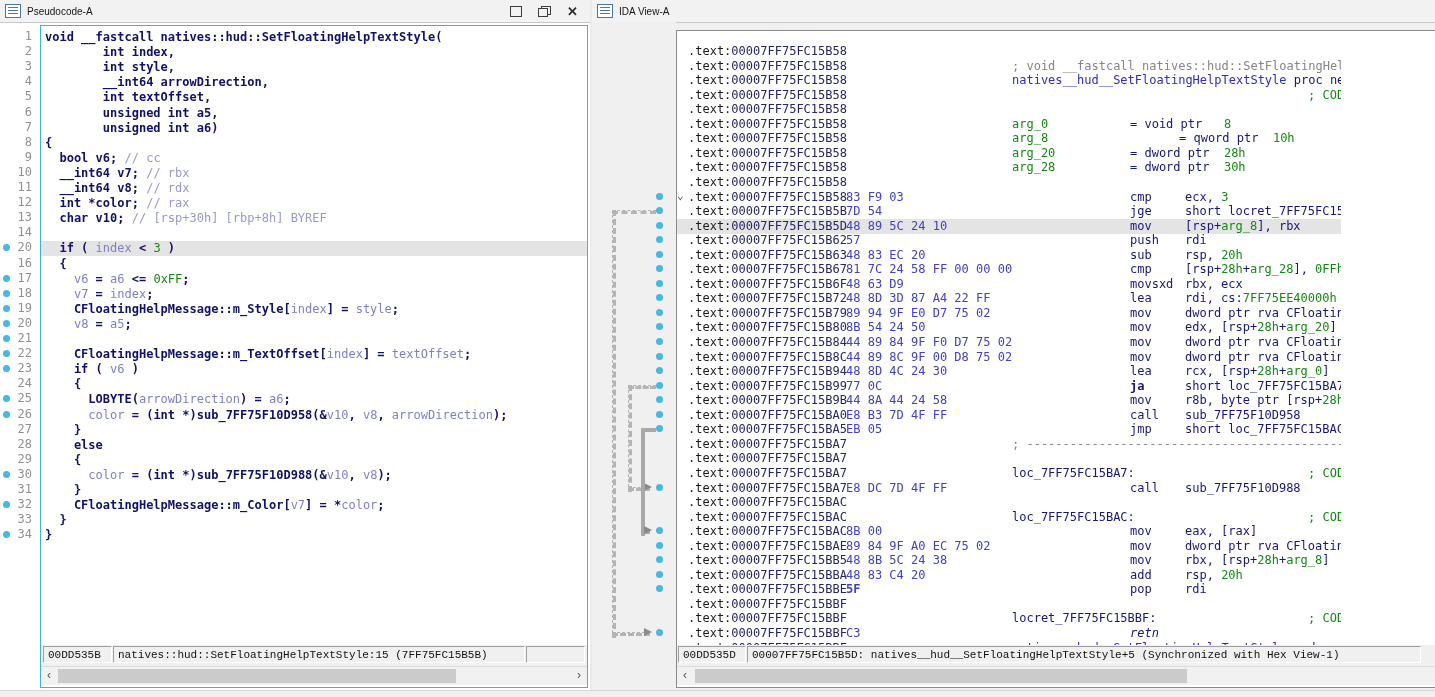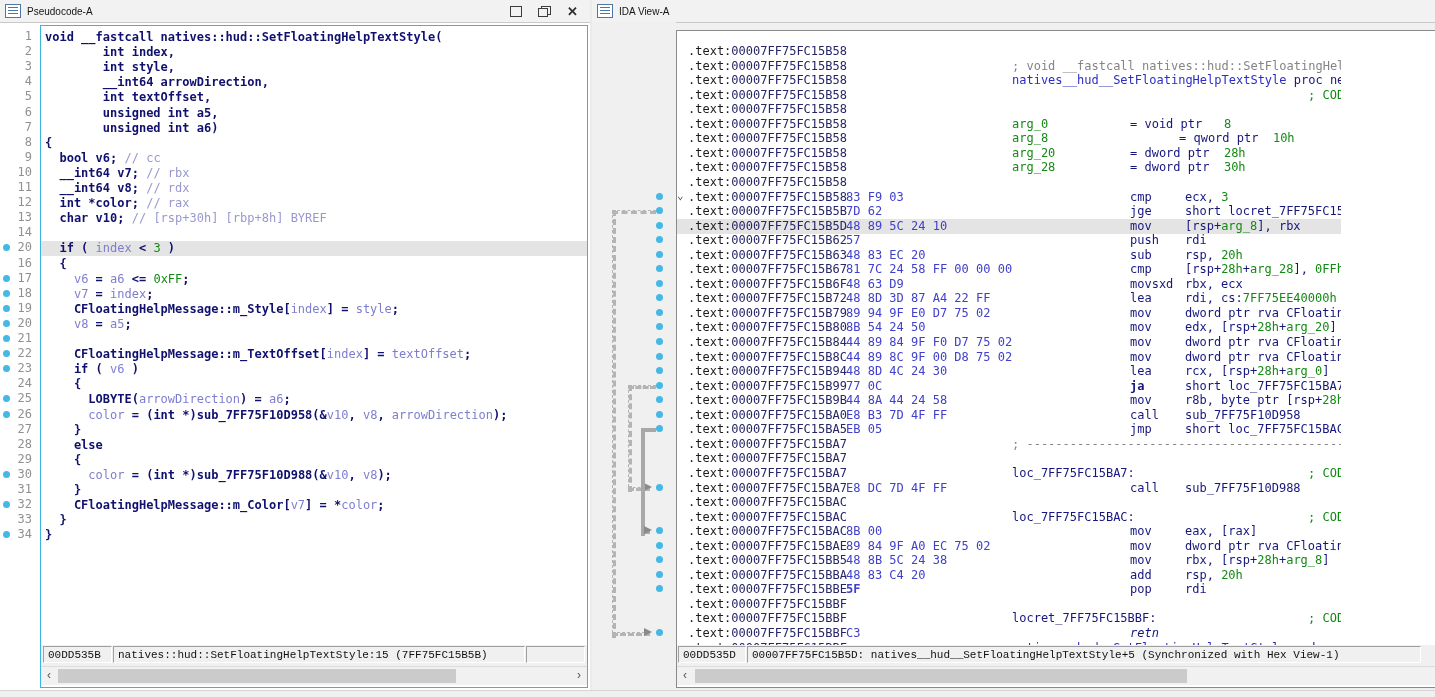--- a/index.html
+++ b/index.html
@@ -237,21 +237,21 @@
         <div class="drow" style="top: 27.55px;"><span class="pos " style="left: 11px;"><span class="ad-seg">.text:</span><span class="ad-hex">00007FF75FC15B58</span></span><span class="pos tk-gray" style="left: 335px;">; void __fastcall natives::hud::SetFloatingHelpTextStyle(int</span></div>
         <div class="drow" style="top: 42.1px;"><span class="pos " style="left: 11px;"><span class="ad-seg">.text:</span><span class="ad-hex">00007FF75FC15B58</span></span><span class="pos " style="left: 335px;"><span class="tk-blue">natives__hud__SetFloatingHelpTextStyle</span><span class="tk-t"> proc near</span></span></div>
         <div class="drow" style="top: 56.65px;"><span class="pos " style="left: 11px;"><span class="ad-seg">.text:</span><span class="ad-hex">00007FF75FC15B58</span></span><span class="pos tk-green" style="left: 631px;">; CODE XREF: sub_7FF</span></div>
         <div class="drow" style="top: 71.2px;"><span class="pos " style="left: 11px;"><span class="ad-seg">.text:</span><span class="ad-hex">00007FF75FC15B58</span></span></div>
         <div class="drow" style="top: 85.75px;"><span class="pos " style="left: 11px;"><span class="ad-seg">.text:</span><span class="ad-hex">00007FF75FC15B58</span></span><span class="pos " style="left: 335px;"><span class="tk-n">arg_0</span></span><span class="pos " style="left: 453px;"><span class="tk-t">= void ptr   </span><span class="tk-n">8</span></span></div>
         <div class="drow" style="top: 100.3px;"><span class="pos " style="left: 11px;"><span class="ad-seg">.text:</span><span class="ad-hex">00007FF75FC15B58</span></span><span class="pos " style="left: 335px;"><span class="tk-n">arg_8</span></span><span class="pos " style="left: 461px; margin-left: 41px;"><span class="tk-t">= qword ptr  </span><span class="tk-n">10h</span></span></div>
         <div class="drow" style="top: 114.85px;"><span class="pos " style="left: 11px;"><span class="ad-seg">.text:</span><span class="ad-hex">00007FF75FC15B58</span></span><span class="pos " style="left: 335px;"><span class="tk-n">arg_20</span></span><span class="pos " style="left: 453px;"><span class="tk-t">= dword ptr  </span><span class="tk-n">28h</span></span></div>
         <div class="drow" style="top: 129.4px;"><span class="pos " style="left: 11px;"><span class="ad-seg">.text:</span><span class="ad-hex">00007FF75FC15B58</span></span><span class="pos " style="left: 335px;"><span class="tk-n">arg_28</span></span><span class="pos " style="left: 453px;"><span class="tk-t">= dword ptr  </span><span class="tk-n">30h</span></span></div>
         <div class="drow" style="top: 143.95px;"><span class="pos " style="left: 11px;"><span class="ad-seg">.text:</span><span class="ad-hex">00007FF75FC15B58</span></span></div>
         <div class="drow" style="top: 158.5px;"><span class="chev">⌄</span><span class="pos " style="left: 11px;"><span class="ad-seg">.text:</span><span class="ad-hex">00007FF75FC15B58</span></span><span class="pos tk-b" style="left: 169px;">83 F9 03</span><span class="pos tk-t" style="left: 453px;">cmp</span><span class="pos " style="left: 508px;"><span class="tk-t">ecx, </span><span class="tk-n">3</span></span></div>
-        <div class="drow" style="top: 173.05px;"><span class="pos " style="left: 11px;"><span class="ad-seg">.text:</span><span class="ad-hex">00007FF75FC15B5B</span></span><span class="pos tk-b" style="left: 169px;">7D 62</span><span class="pos tk-t" style="left: 453px;">jge</span><span class="pos " style="left: 508px;"><span class="tk-t">short locret_7FF75FC15BBF</span></span></div>
+        <div class="drow" style="top: 173.05px;"><span class="pos " style="left: 11px;"><span class="ad-seg">.text:</span><span class="ad-hex">00007FF75FC15B5B</span></span><span class="pos tk-b" style="left: 169px;">7D 54</span><span class="pos tk-t" style="left: 453px;">jge</span><span class="pos " style="left: 508px;"><span class="tk-t">short locret_7FF75FC15BBF</span></span></div>
         <div class="drow hl" style="top: 187.6px;"><span class="pos " style="left: 11px;"><span class="ad-seg">.text:</span><span class="ad-hex">00007FF75FC15B5D</span></span><span class="pos tk-b" style="left: 169px;">48 89 5C 24 10</span><span class="pos tk-t" style="left: 453px;">mov</span><span class="pos " style="left: 508px;"><span class="tk-t">[rsp+</span><span class="tk-n">arg_8</span><span class="tk-t">], rbx</span></span></div>
         <div class="drow" style="top: 202.15px;"><span class="pos " style="left: 11px;"><span class="ad-seg">.text:</span><span class="ad-hex">00007FF75FC15B62</span></span><span class="pos tk-b" style="left: 169px;">57</span><span class="pos tk-t" style="left: 453px;">push</span><span class="pos " style="left: 508px;"><span class="tk-t">rdi</span></span></div>
         <div class="drow" style="top: 216.7px;"><span class="pos " style="left: 11px;"><span class="ad-seg">.text:</span><span class="ad-hex">00007FF75FC15B63</span></span><span class="pos tk-b" style="left: 169px;">48 83 EC 20</span><span class="pos tk-t" style="left: 453px;">sub</span><span class="pos " style="left: 508px;"><span class="tk-t">rsp, </span><span class="tk-n">20h</span></span></div>
         <div class="drow" style="top: 231.25px;"><span class="pos " style="left: 11px;"><span class="ad-seg">.text:</span><span class="ad-hex">00007FF75FC15B67</span></span><span class="pos tk-b" style="left: 169px;">81 7C 24 58 FF 00 00 00</span><span class="pos tk-t" style="left: 453px;">cmp</span><span class="pos " style="left: 508px;"><span class="tk-t">[rsp+</span><span class="tk-n">28h</span><span class="tk-t">+</span><span class="tk-n">arg_28</span><span class="tk-t">], </span><span class="tk-n">0FFh</span></span></div>
         <div class="drow" style="top: 245.8px;"><span class="pos " style="left: 11px;"><span class="ad-seg">.text:</span><span class="ad-hex">00007FF75FC15B6F</span></span><span class="pos tk-b" style="left: 169px;">48 63 D9</span><span class="pos tk-t" style="left: 453px;">movsxd</span><span class="pos " style="left: 508px;"><span class="tk-t">rbx, ecx</span></span></div>
         <div class="drow" style="top: 260.35px;"><span class="pos " style="left: 11px;"><span class="ad-seg">.text:</span><span class="ad-hex">00007FF75FC15B72</span></span><span class="pos tk-b" style="left: 169px;">48 8D 3D 87 A4 22 FF</span><span class="pos tk-t" style="left: 453px;">lea</span><span class="pos " style="left: 508px;"><span class="tk-t">rdi, cs:</span><span class="tk-n">7FF75EE40000h</span></span></div>
         <div class="drow" style="top: 274.9px;"><span class="pos " style="left: 11px;"><span class="ad-seg">.text:</span><span class="ad-hex">00007FF75FC15B79</span></span><span class="pos tk-b" style="left: 169px;">89 94 9F E0 D7 75 02</span><span class="pos tk-t" style="left: 453px;">mov</span><span class="pos " style="left: 508px;"><span class="tk-t">dword ptr rva CFloatingHelpMessage__</span></span></div>
         <div class="drow" style="top: 289.45px;"><span class="pos " style="left: 11px;"><span class="ad-seg">.text:</span><span class="ad-hex">00007FF75FC15B80</span></span><span class="pos tk-b" style="left: 169px;">8B 54 24 50</span><span class="pos tk-t" style="left: 453px;">mov</span><span class="pos " style="left: 508px;"><span class="tk-t">edx, [rsp+</span><span class="tk-n">28h</span><span class="tk-t">+</span><span class="tk-n">arg_20</span><span class="tk-t">]</span></span></div>
         <div class="drow" style="top: 304px;"><span class="pos " style="left: 11px;"><span class="ad-seg">.text:</span><span class="ad-hex">00007FF75FC15B84</span></span><span class="pos tk-b" style="left: 169px;">44 89 84 9F F0 D7 75 02</span><span class="pos tk-t" style="left: 453px;">mov</span><span class="pos " style="left: 508px;"><span class="tk-t">dword ptr rva CFloatingHelpMessage__</span></span></div>
         <div class="drow" style="top: 318.55px;"><span class="pos " style="left: 11px;"><span class="ad-seg">.text:</span><span class="ad-hex">00007FF75FC15B8C</span></span><span class="pos tk-b" style="left: 169px;">44 89 8C 9F 00 D8 75 02</span><span class="pos tk-t" style="left: 453px;">mov</span><span class="pos " style="left: 508px;"><span class="tk-t">dword ptr rva CFloatingHelpMessage__</span></span></div>

